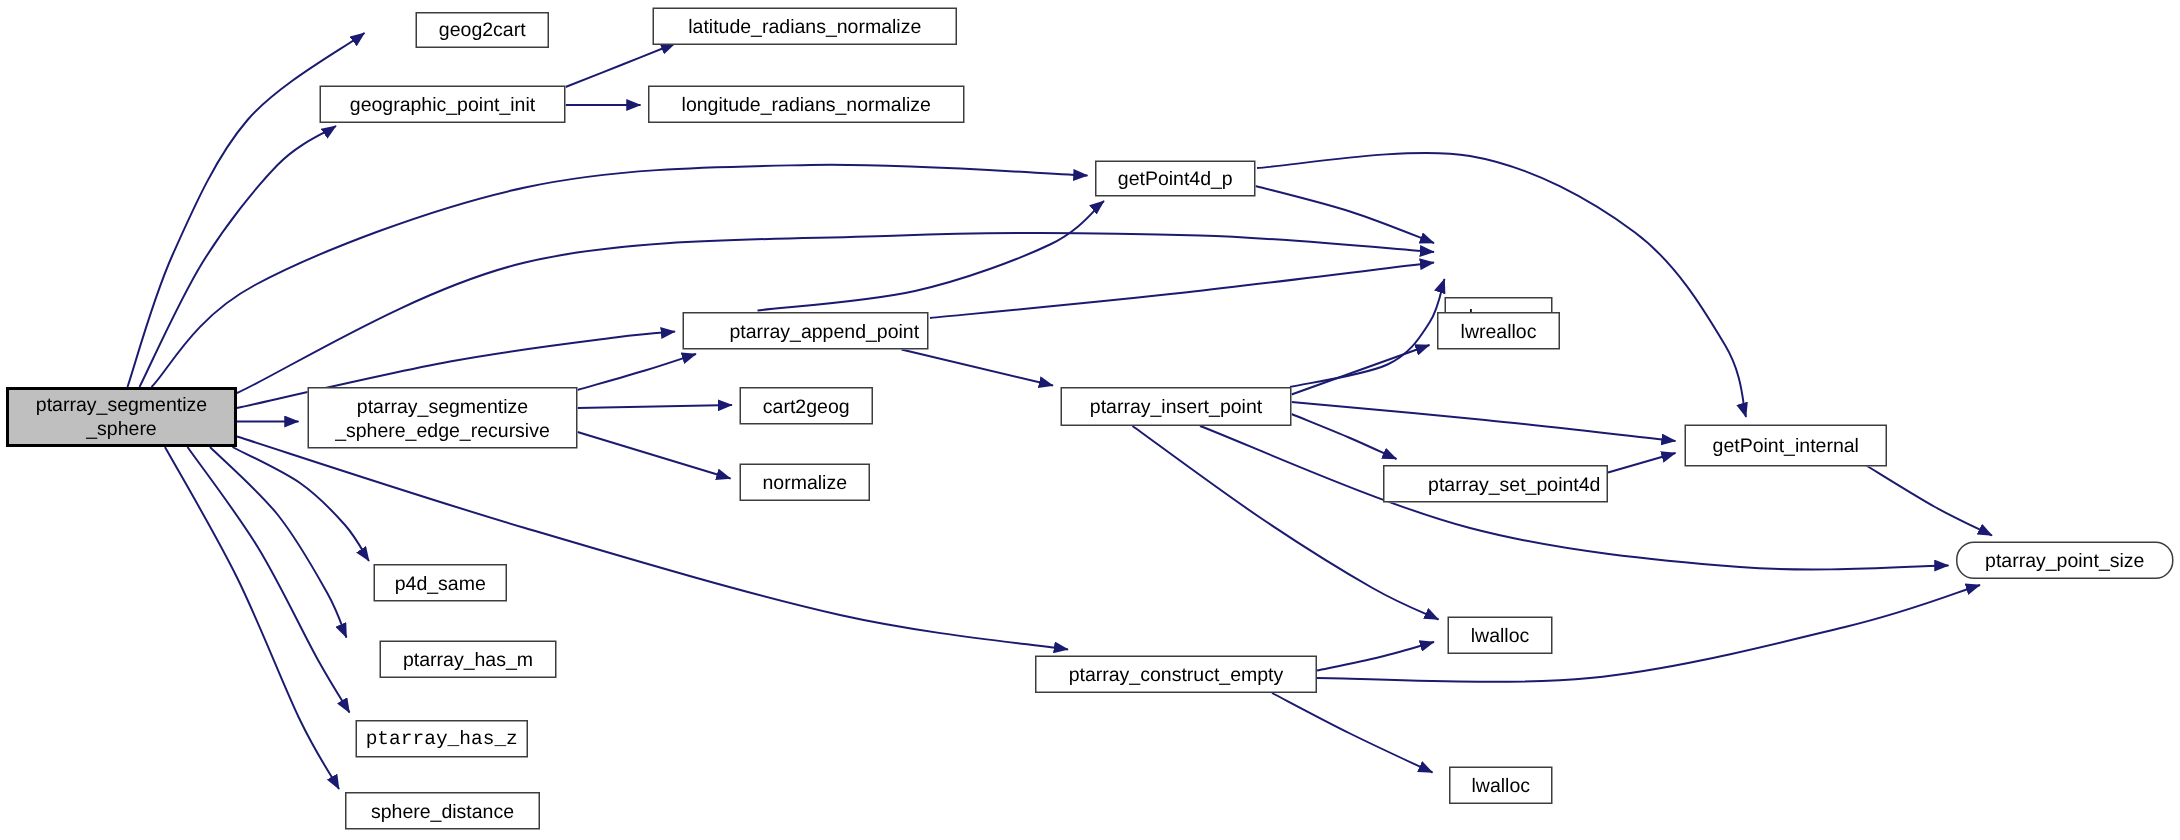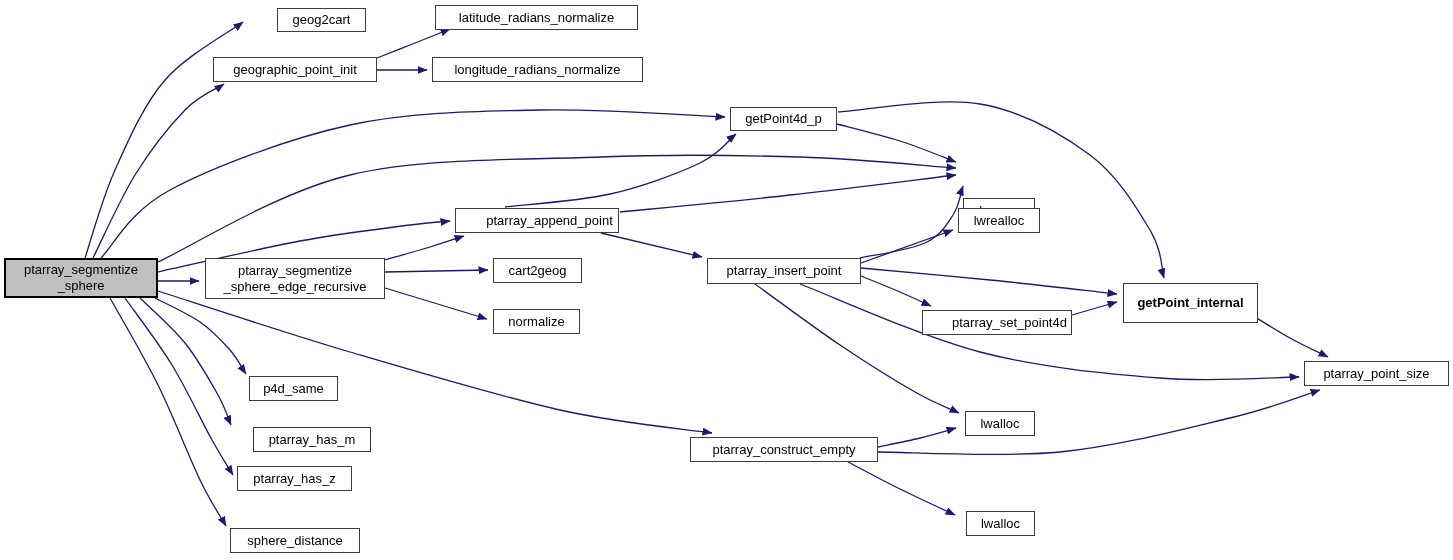--- a/index.html
+++ b/index.html
@@ -120,36 +120,36 @@
     <div class="node" style="left: 205px; top: 258px; width: 180px; height: 41px;">
       <span>ptarray_segmentize</span>
       <span>_sphere_edge_recursive</span>
     </div>
     <div class="node" style="left: 493px; top: 258px; width: 89px; height: 25px;">
       <span>cart2geog</span>
     </div>
     <div class="node" style="left: 493px; top: 309px; width: 87px; height: 25px;">
       <span>normalize</span>
     </div>
-    <div class="node" style="left: 1123px; top: 283px; width: 135px; height: 40px; font-weight: bold;">
+    <div class="node" style="left: 1123px; top: 283px; width: 135px; height: 28px;">
       <span>getPoint_internal</span>
     </div>
     <div class="node" style="left: 922px; top: 310px; width: 150px; height: 25px; padding-left: 25px;">
       <span>ptarray_set_point4d</span>
     </div>
-    <div class="node" style="left: 1304px; top: 361px; width: 145px; height: 25px;">
+    <div class="node" style="left: 1304px; top: 361px; width: 145px; height: 25px; border-radius: 12px;">
       <span>ptarray_point_size</span>
     </div>
     <div class="node" style="left: 249px; top: 376px; width: 89px; height: 25px;">
       <span>p4d_same</span>
     </div>
     <div class="node" style="left: 235px; top: 427px; width: 118px; height: 25px; margin-left: 18px;">
       <span>ptarray_has_m</span>
     </div>
-    <div class="node" style="left: 237px; top: 466px; width: 115px; height: 25px;">
+    <div class="node" style="left: 237px; top: 480px; width: 115px; height: 25px; font-family: Liberation Mono, monospace;">
       <span>ptarray_has_z</span>
     </div>
     <div class="node" style="left: 230px; top: 528px; width: 130px; height: 25px;">
       <span>sphere_distance</span>
     </div>
     <div class="node" style="left: 690px; top: 437px; width: 188px; height: 25px;">
       <span>ptarray_construct_empty</span>
     </div>
     <div class="node" style="left: 965px; top: 411px; width: 70px; height: 25px;">
       <span>lwalloc</span>

